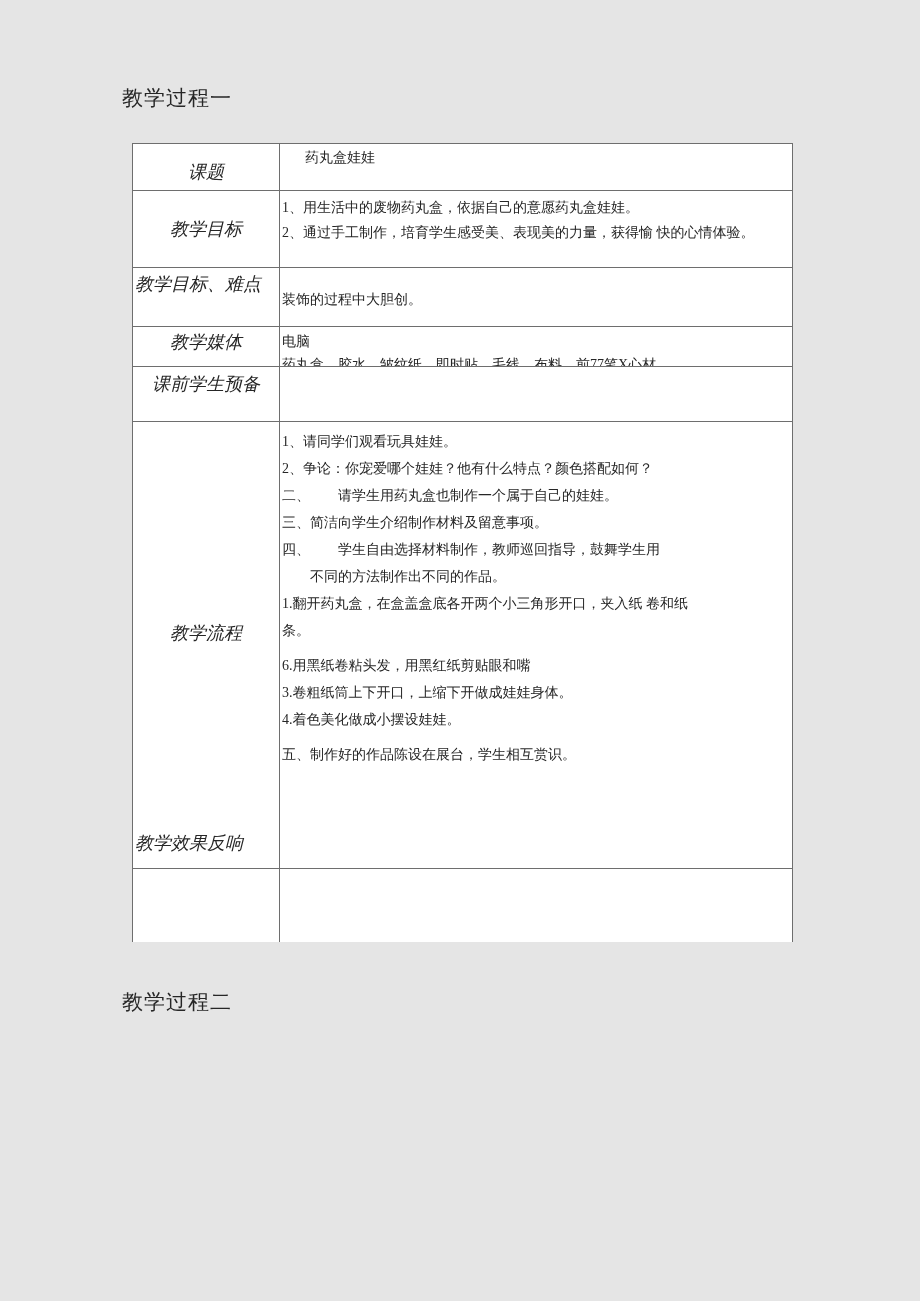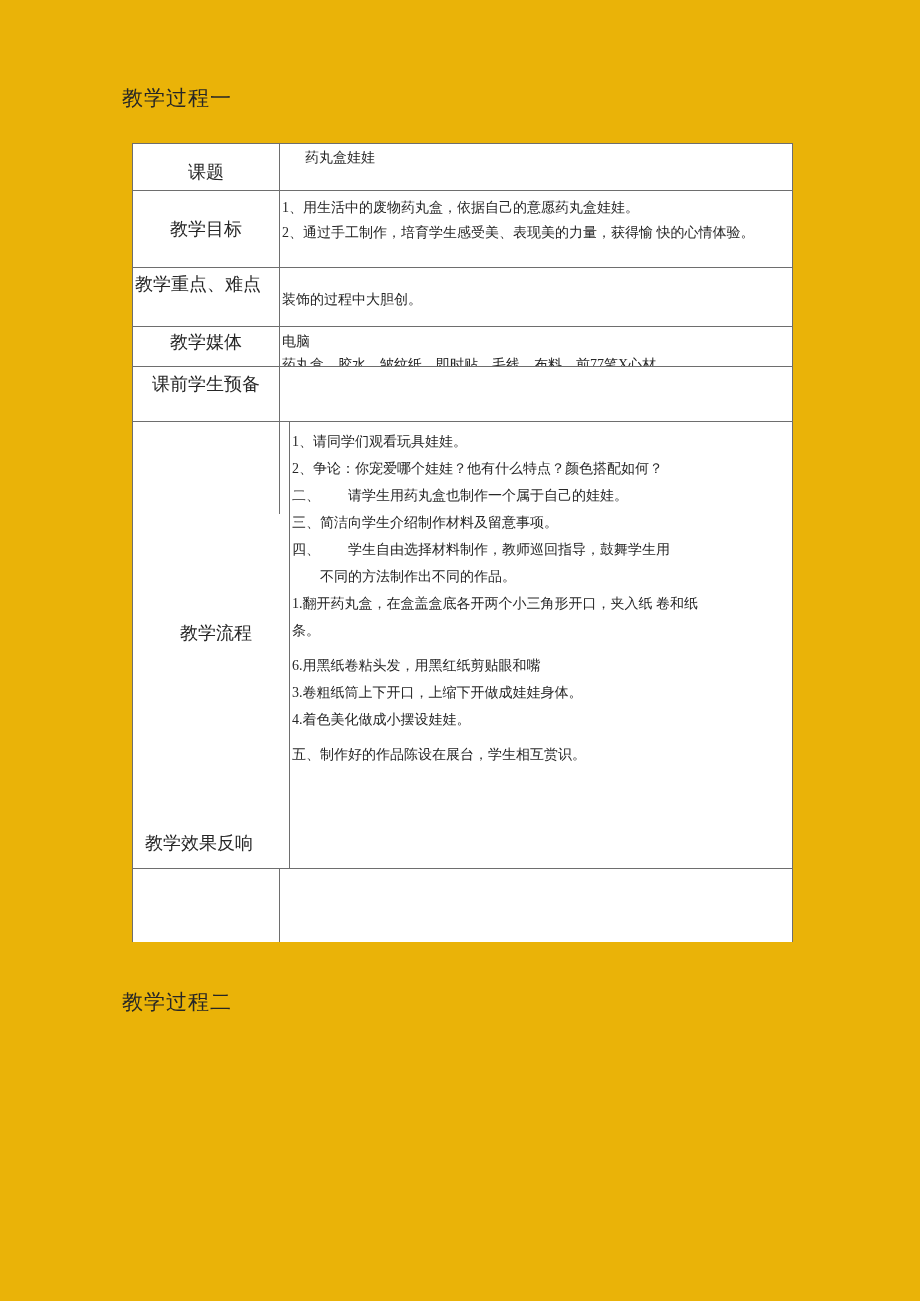--- a/index.html
+++ b/index.html
@@ -1,34 +1,34 @@
 <!DOCTYPE html>
 <html><head>
 <meta charset="utf-8">
 <style>
   html,body{margin:0;padding:0;background:#fff;}
   .page{
-    position:relative;width:920px;height:1301px;background:#eab308;
+    position:relative;width:920px;height:1301px;background:#e5e5e5;
     font-family:"Liberation Serif","DejaVu Serif",serif;color:#262626;
     overflow:hidden;
   }
   .section-title{position:absolute;left:122px;font-size:21px;letter-spacing:1px;}
   .title-one{top:84px;}
   .title-two{top:988px;}
 
   .doc-table{
     position:absolute;left:132px;top:143px;width:661px;
     border:1px solid #6e6e6e;border-bottom:none;box-sizing:border-box;
     background:#fff;
   }
   .t-row{display:flex;box-sizing:border-box;border-bottom:1px solid #6e6e6e;}
   .t-row.no-bottom{border-bottom:none;}
   .cell-l{
     width:147px;flex:0 0 147px;box-sizing:border-box;
-    border-right:1px solid #6e6e6e;font-size:18px;overflow:hidden;
+    border-right:1px solid #6e6e6e;font-size:18px;overflow:hidden;font-style:italic;
   }
   .cell-r{flex:1;box-sizing:border-box;font-size:14px;overflow:hidden;position:relative;}
 
   .r-topic{height:47px;}
   .r-topic .cell-l{display:flex;align-items:center;justify-content:center;padding-top:10px;}
   .r-topic .cell-r{padding:5px 0 0 25px;}
 
   .r-obj{height:77px;}
   .r-obj .cell-l{display:flex;align-items:center;justify-content:center;}
   .r-obj .cell-r{padding:4px 0 0 2px;}
@@ -40,21 +40,21 @@
 
   .r-media{height:40px;}
   .r-media .cell-l{text-align:center;padding-top:3px;}
   .r-media .cell-r{padding:3px 0 0 2px;line-height:23px;white-space:nowrap;}
 
   .r-prep{height:55px;flex-direction:column;}
   .r-prep .cell-l{text-align:center;padding-top:5px;}
   .r-prep .cell-r{padding:3px 0 0 2px;line-height:26px;white-space:nowrap;}
 
   .r-flow{height:447px;}
-  .r-flow .cell-l{position:relative;margin-left:10px;}
+  .r-flow .cell-l{position:relative;}
   .flow-label{position:absolute;top:199px;left:0;width:100%;text-align:center;}
   .feedback-label{position:absolute;bottom:13px;left:2px;white-space:nowrap;}
   .r-flow .cell-r{padding:6px 0 0 2px;}
   .flow-line{height:27px;line-height:27px;white-space:nowrap;}
   .flow-line:empty{height:8px;}
 
   .r-empty{height:73px;}
 </style>
 </head>
 <body>
@@ -72,21 +72,21 @@
 
     <div class="t-row r-obj">
       <div class="cell-l">教学目标</div>
       <div class="cell-r">
           <div class="obj-line">1、用生活中的废物药丸盒，依据自己的意愿药丸盒娃娃。</div>
           <div class="obj-line">2、通过手工制作，培育学生感受美、表现美的力量，获得愉 快的心情体验。</div>
         </div>
     </div>
 
     <div class="t-row r-key">
-      <div class="cell-l">教学重点、难点</div>
+      <div class="cell-l">教学目标、难点</div>
       <div class="cell-r">装饰的过程中大胆创。</div>
     </div>
 
     <div class="t-row r-media">
       <div class="cell-l">教学媒体</div>
       <div class="cell-r">
         <div>电脑</div>
         <div>药丸盒　胶水　皱纹纸　即时贴　毛线　布料　前77笔X心材</div>
       </div>
     </div>

